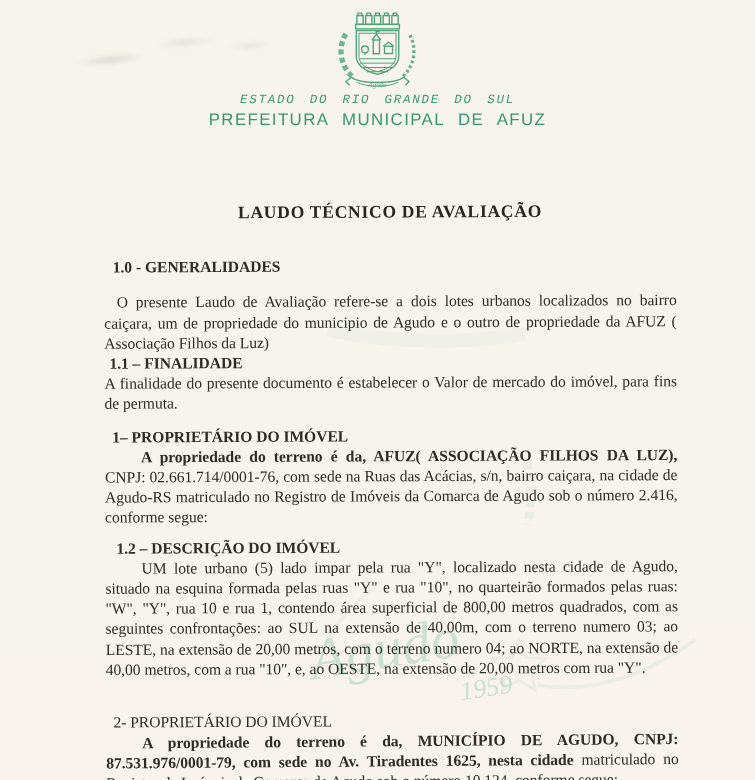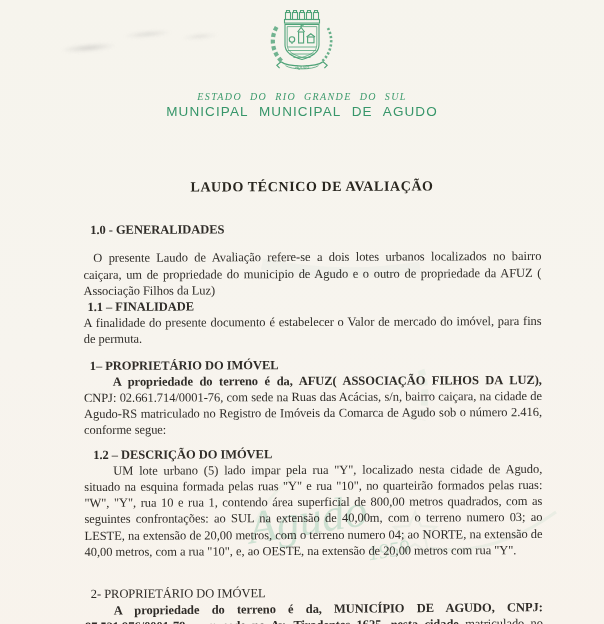--- a/index.html
+++ b/index.html
@@ -21,22 +21,22 @@
       radial-gradient(ellipse 26px 4px at 86% 55%, rgba(150,150,150,.22), transparent 70%);
     filter:blur(1.5px);
     transform:rotate(-5deg);
   }
   
   .watermark{position:absolute;left:0;top:0;pointer-events:none;}
   
   .doc-header{position:relative;text-align:center;padding-top:6px;}
   .crest{display:block;margin:0 auto;}
   .state-line{
-    font-family:Liberation Serif, serif;font-style:italic;
-    font-size:10px;letter-spacing:1.4px;word-spacing:4px;color:#3e9b6e;margin-top:17px;
+    font-family:Liberation Mono, monospace;font-style:italic;
+    font-size:10px;letter-spacing:1.4px;word-spacing:4px;color:#3e9b6e;margin-top:1px;
   }
   .muni-line{
     font-family:"Liberation Sans", sans-serif;
     font-size:13.5px;letter-spacing:1.1px;word-spacing:6px;color:#37966a;margin-top:2px;
   }
   
   .content{
     position:relative;
     margin:0 62px 0 84px;
     font-size:12.5px;line-height:16.2px;letter-spacing:-0.05px;
@@ -106,21 +106,21 @@
 
         <path d="M68.5,55 C78,46 80,31.5 73,20.5" stroke-width="2.6" stroke-dasharray="2.2,2" opacity="0.85"></path>
 
         <path d="M27,55.8 c7,5.6 35,5.6 42,0"></path>
         <path d="M27,55.8 l-4.2,3.4 2.8,3 M69,55.8 l4.2,3.4 -2.8,3"></path>
         <path d="M31.5,59.6 c6,4.4 27,4.4 33,0" stroke-width="0.8"></path>
       </g>
       <text x="48" y="63.4" text-anchor="middle" font-family="Liberation Serif, serif" font-style="italic" font-size="5.6" fill="#4fa378">Agudo</text>
     </svg>
     <div class="state-line">ESTADO DO RIO GRANDE DO SUL</div>
-    <div class="muni-line">MUNICIPAL MUNICIPAL DE AGUDO</div>
+    <div class="muni-line">PREFEITURA MUNICIPAL DE AFUZ</div>
   </div>
 
   <div class="content">
     <div class="doc-title">LAUDO TÉCNICO DE AVALIAÇÃO</div>
 
     <div class="h h-generalidades">1.0 - GENERALIDADES</div>
     <p class="p-generalidades">O presente Laudo de Avaliação refere-se a dois lotes urbanos localizados no bairro caiçara, um de propriedade do municipio de Agudo e o outro de propriedade da AFUZ ( Associação Filhos da Luz)</p>
 
     <div class="h h-finalidade">1.1  – FINALIDADE</div>
     <p class="p-finalidade">A finalidade do presente documento é estabelecer o Valor de mercado do imóvel, para fins de permuta.</p>

